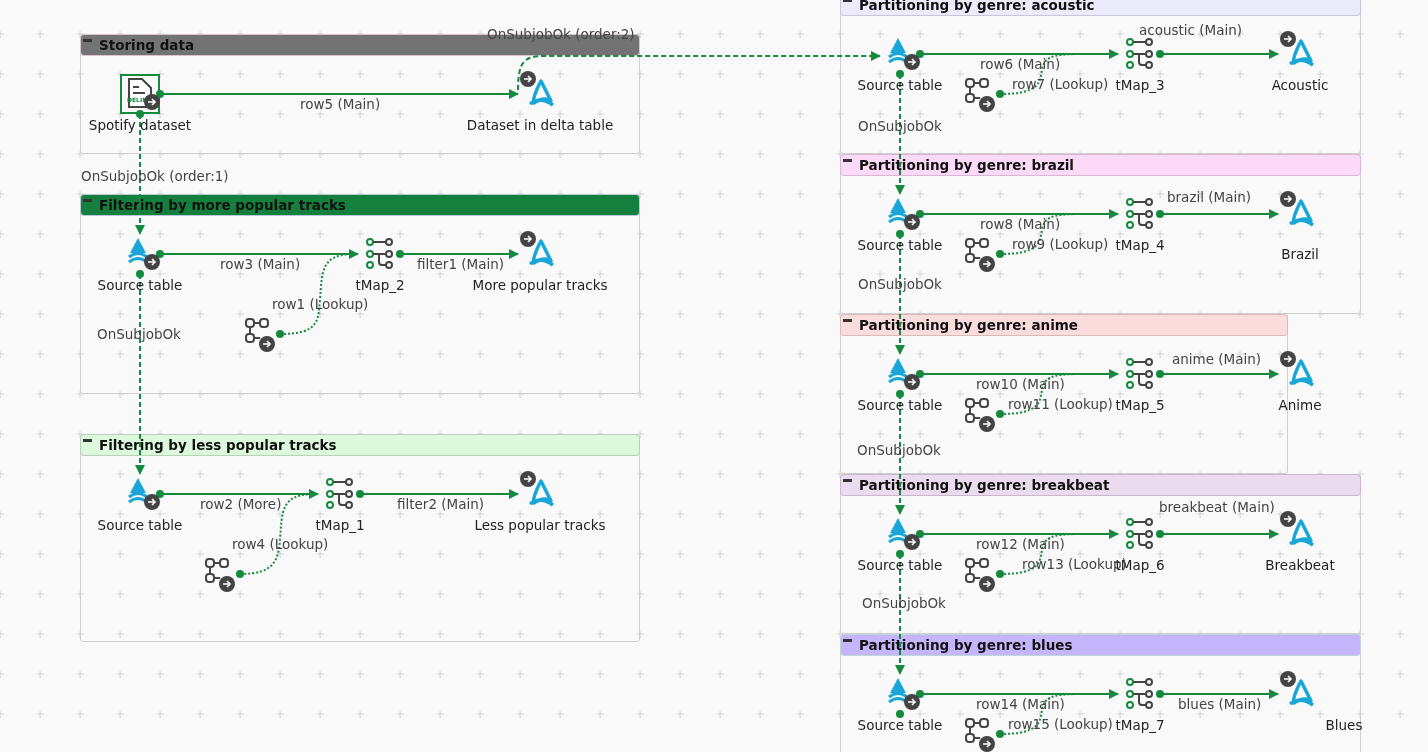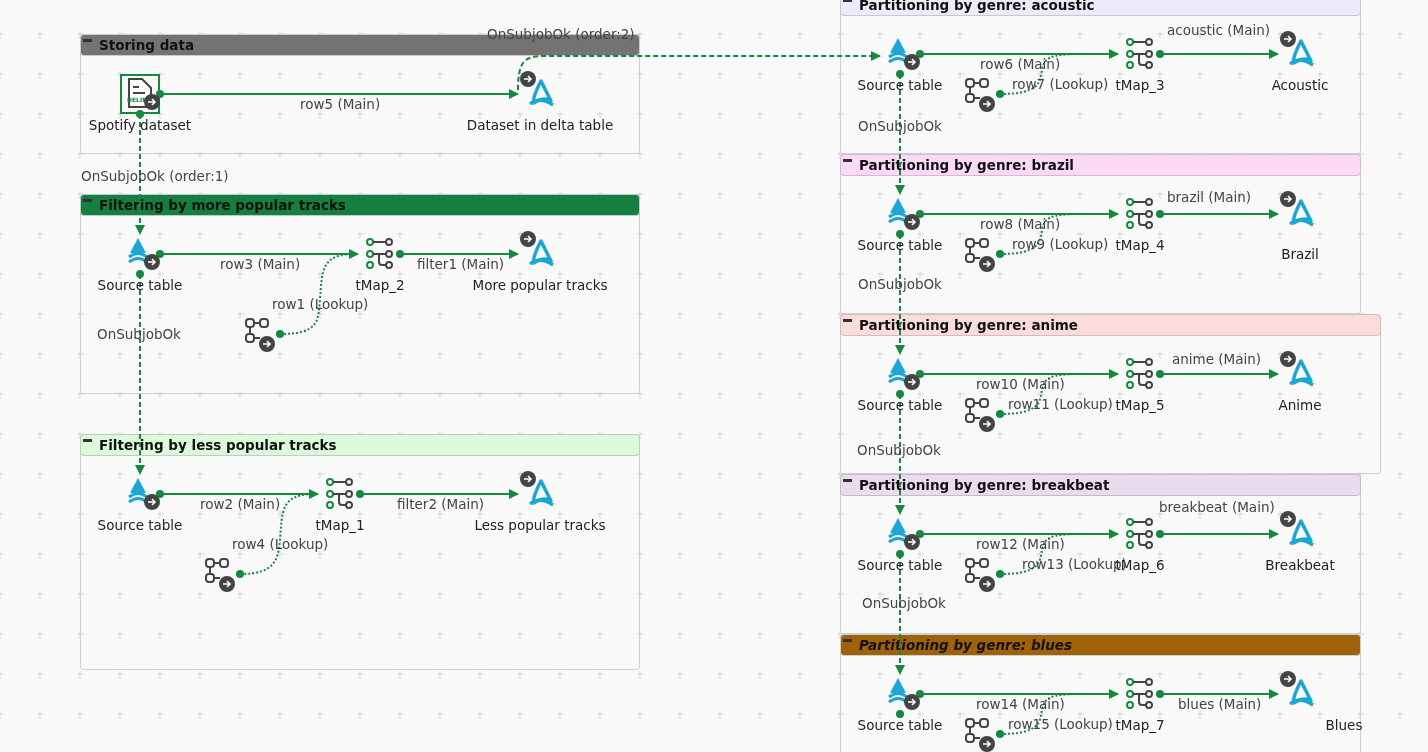--- a/index.html
+++ b/index.html
@@ -723,53 +723,53 @@
     <span class="collapse-icon"></span>
     <span>Storing data</span>
   </div>
 </div>
 <div class="group" style="left:80px;top:194px;width:560px;height:200px;">
   <div class="group-header" style="background:#15803d;border-color:#b9c9da;">
     <span class="collapse-icon"></span>
     <span>Filtering by more popular tracks</span>
   </div>
 </div>
-<div class="group" style="left:80px;top:434px;width:560px;height:236px;">
+<div class="group" style="left:80px;top:434px;width:560px;height:208px;">
   <div class="group-header" style="background:#dcf9dc;border-color:#b7d3b7;">
     <span class="collapse-icon"></span>
     <span>Filtering by less popular tracks</span>
   </div>
 </div>
 
 <div class="group" style="left:840px;top:-6px;width:521px;height:160px;">
   <div class="group-header" style="background:#ebebfb;border-color:#c6c6dc;">
     <span class="collapse-icon"></span>
     <span>Partitioning by genre: acoustic</span>
   </div>
 </div>
 <div class="group" style="left:840px;top:154px;width:521px;height:160px;">
   <div class="group-header" style="background:#fbd9f7;border-color:#d8b6d4;">
     <span class="collapse-icon"></span>
     <span>Partitioning by genre: brazil</span>
   </div>
 </div>
-<div class="group" style="left:840px;top:314px;width:541px;height:160px;">
+<div class="group" style="left:840px;top:314px;width:448px;height:160px;">
   <div class="group-header" style="background:#fbdcdc;border-color:#dab9b9;">
     <span class="collapse-icon"></span>
     <span>Partitioning by genre: anime</span>
   </div>
 </div>
 <div class="group" style="left:840px;top:474px;width:521px;height:160px;">
   <div class="group-header" style="background:#ebdbee;border-color:#c8b8cc;">
     <span class="collapse-icon"></span>
     <span>Partitioning by genre: breakbeat</span>
   </div>
 </div>
 <div class="group" style="left:840px;top:634px;width:521px;height:140px;">
-  <div class="group-header" style="background:#a16207;border-color:#c0d6d6;font-style:italic;">
+  <div class="group-header" style="background:#c4b5fd;border-color:#c0d6d6;">
     <span class="collapse-icon"></span>
     <span>Partitioning by genre: blues</span>
   </div>
 </div>
 
 <svg id="wires">
   <defs>
     <marker id="arr" markerWidth="10" markerHeight="10" refX="9" refY="5" orient="auto" markerUnits="userSpaceOnUse">
       <path d="M0,0 L10,5 L0,10 z" fill="#138a3d"></path>
     </marker>
@@ -1182,27 +1182,27 @@
     <span class="node-label" style="left: 1300px; top: 717px; margin-left: 44px;">Blues</span>
   </div>
 
 <span class="lbl" style="left:300px;top:96px;">row5 (Main)</span>
 <span class="lbl" style="left:487px;top:26px;">OnSubjobOk (order:2)</span>
 <span class="lbl" style="left:81px;top:168px;">OnSubjobOk (order:1)</span>
 <span class="lbl" style="left:220px;top:256px;">row3 (Main)</span>
 <span class="lbl" style="left:272px;top:296px;">row1 (Lookup)</span>
 <span class="lbl" style="left:417px;top:256px;">filter1 (Main)</span>
 <span class="lbl" style="left:97px;top:326px;">OnSubjobOk</span>
-<span class="lbl" style="left:200px;top:496px;">row2 (Main)</span>
+<span class="lbl" style="left:200px;top:496px;">row2 (More)</span>
 <span class="lbl" style="left:232px;top:536px;">row4 (Lookup)</span>
 <span class="lbl" style="left:397px;top:496px;">filter2 (Main)</span>
 
 <span class="lbl" style="left:980px;top:56px;">row6 (Main)</span>
 <span class="lbl" style="left:1012px;top:76px;">row7 (Lookup)</span>
-<span class="lbl" style="left:1167px;top:22px;">acoustic (Main)</span>
+<span class="lbl" style="left:1139px;top:22px;">acoustic (Main)</span>
 <span class="lbl" style="left:858px;top:118px;">OnSubjobOk</span>
 
 <span class="lbl" style="left:980px;top:216px;">row8 (Main)</span>
 <span class="lbl" style="left:1012px;top:236px;">row9 (Lookup)</span>
 <span class="lbl" style="left:1167px;top:189px;">brazil (Main)</span>
 <span class="lbl" style="left:858px;top:276px;">OnSubjobOk</span>
 
 <span class="lbl" style="left:976px;top:376px;">row10 (Main)</span>
 <span class="lbl" style="left:1008px;top:396px;">row11 (Lookup)</span>
 <span class="lbl" style="left:1172px;top:351px;">anime (Main)</span>

